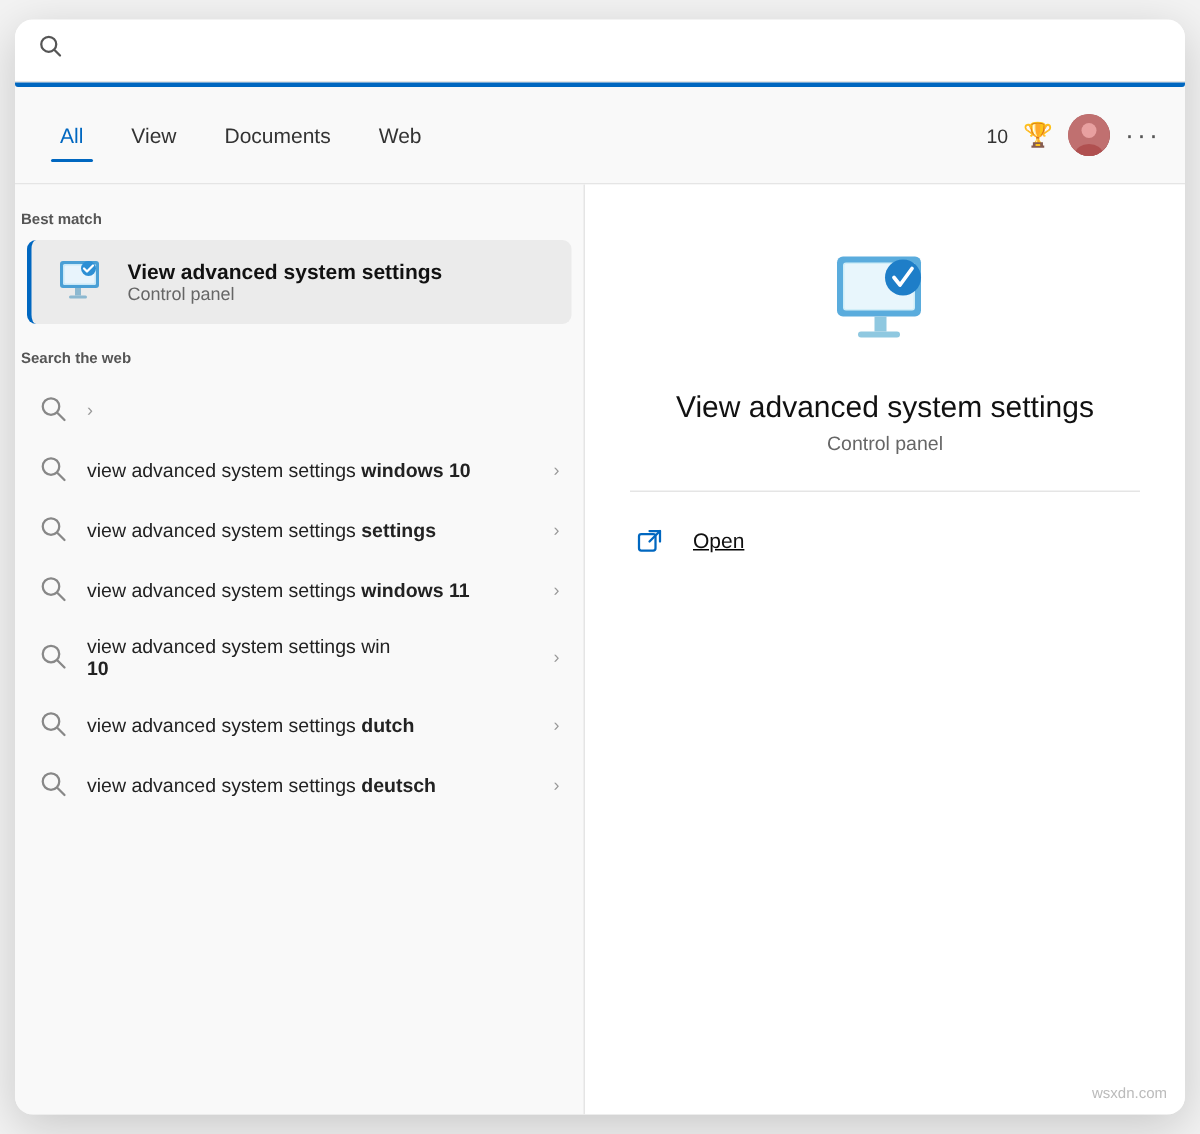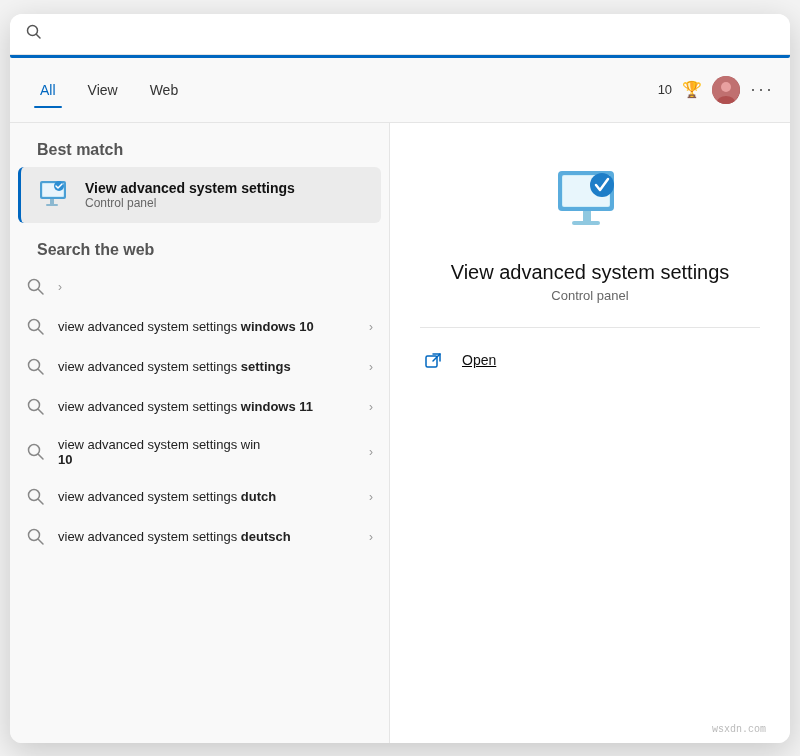--- a/index.html
+++ b/index.html
@@ -120,24 +120,24 @@
       display: flex;
       min-height: 620px;
     }
     .left-panel {
       width: 380px;
       padding: 18px 0 0 0;
       border-right: 1px solid #e5e5e5;
       background: #f9f9f9;
     }
     .section-label {
-      font-size: 16px;
+      font-size: 10px;
       font-weight: 600;
       color: #555;
-      padding: 0 20px 8px 27px;
+      padding: 0 20px 8px 4px;
       text-transform: none;
     }
     .best-match-item {
       display: flex;
       align-items: center;
       padding: 10px 16px;
       margin: 0 8px;
       background: #ebebeb;
       border-radius: 6px;
       border-left: 3px solid #0067c0;
@@ -239,24 +239,23 @@
       color: #0067c0;
       font-size: 16px;
     }
     .action-label {
       font-size: 14px;
       color: #111;
     }
     .watermark {
       position: absolute;
       bottom: 8px;
-      right: 24px;
+      right: 12px;
       font-size: 10px;
       color: #bbb;
-      font-family: Liberation Mono, monospace;
     }
   </style>
 </head>
 <body>
 
 <div class="search-container" style="position:relative;">
 
   <div class="search-bar">
     <span class="search-icon-wrap">
       <svg width="16" height="16" viewBox="0 0 16 16" fill="none">
@@ -265,20 +264,21 @@
       </svg>
     </span>
     <input class="search-input" type="text" style="">
   </div>
   <div class="search-bar-border"></div>
 
   <div class="nav-bar">
     <div class="nav-tabs">
       <button class="nav-tab active">All</button>
       <button class="nav-tab">View</button>
+      <button class="nav-tab">Documents</button>
       <button class="nav-tab">Web</button>
     </div>
     <div class="nav-right">
       <span class="badge-count">10</span>
       <span class="trophy-icon">🏆</span>
       <div class="avatar">
         <svg width="28" height="28" viewBox="0 0 28 28">
           <circle cx="14" cy="14" r="14" fill="#c07070"></circle>
           <circle cx="14" cy="11" r="5" fill="#e8a0a0"></circle>
           <ellipse cx="14" cy="26" rx="9" ry="6" fill="#b05050"></ellipse>

